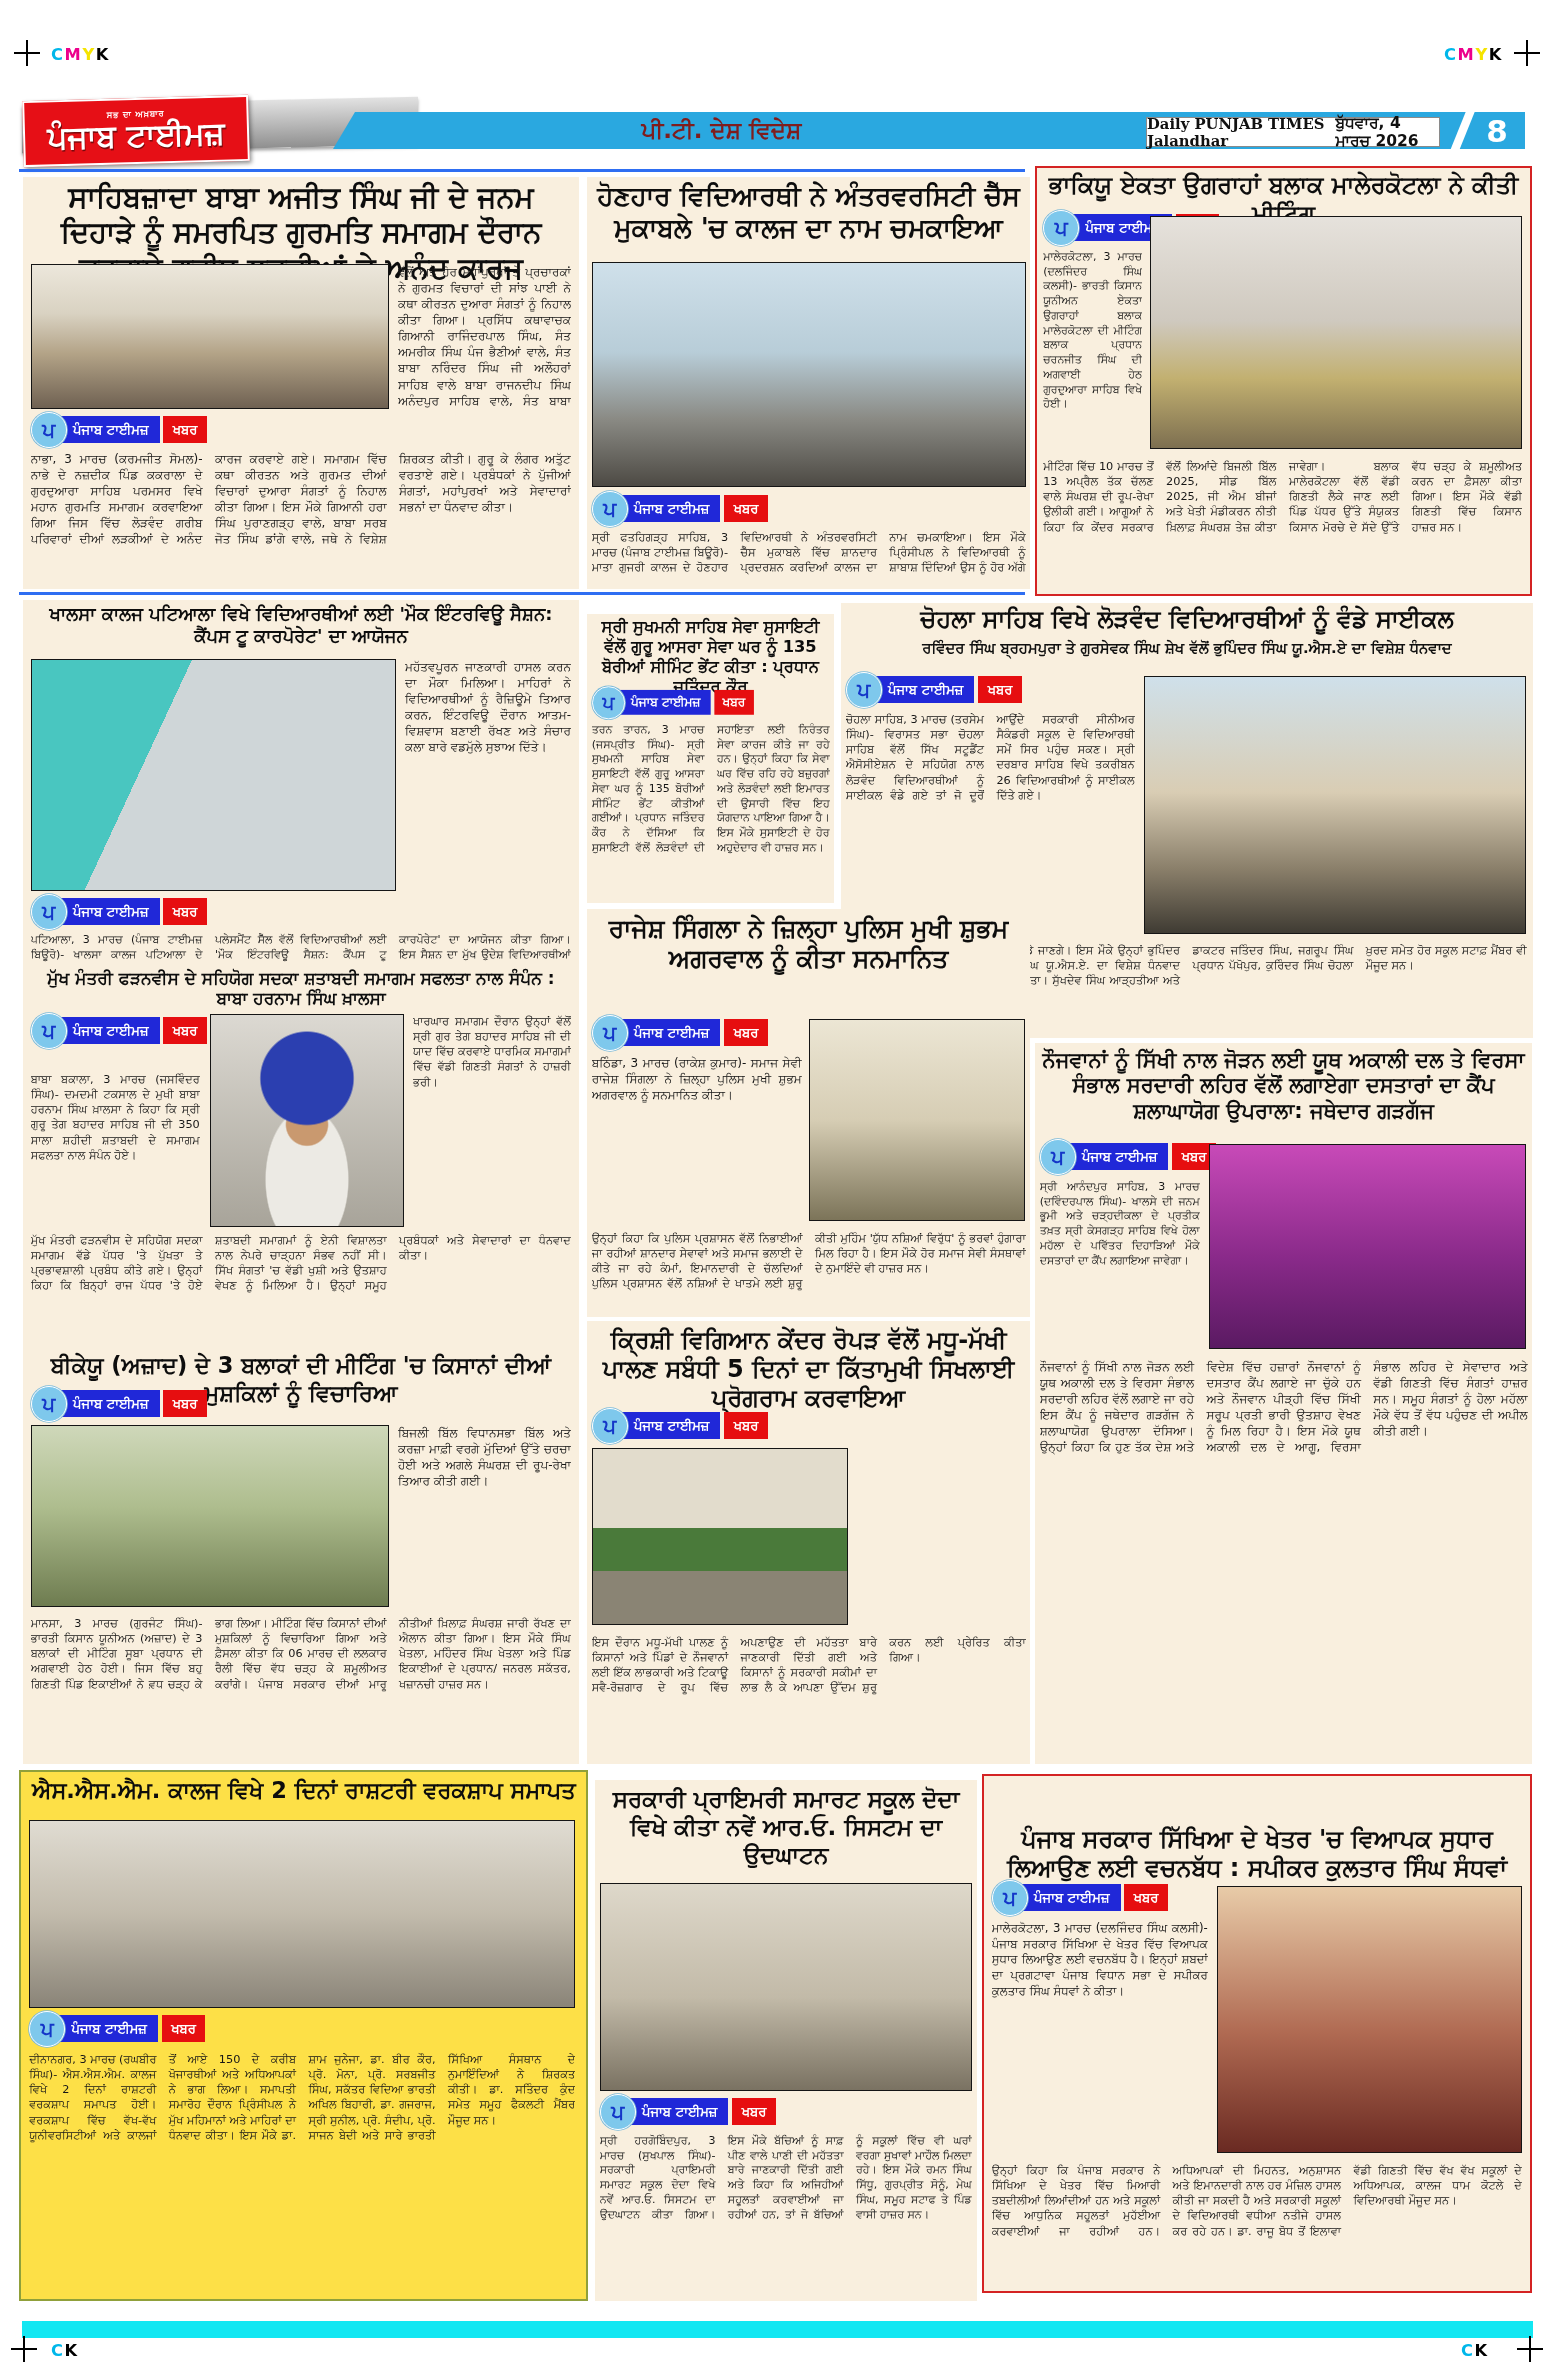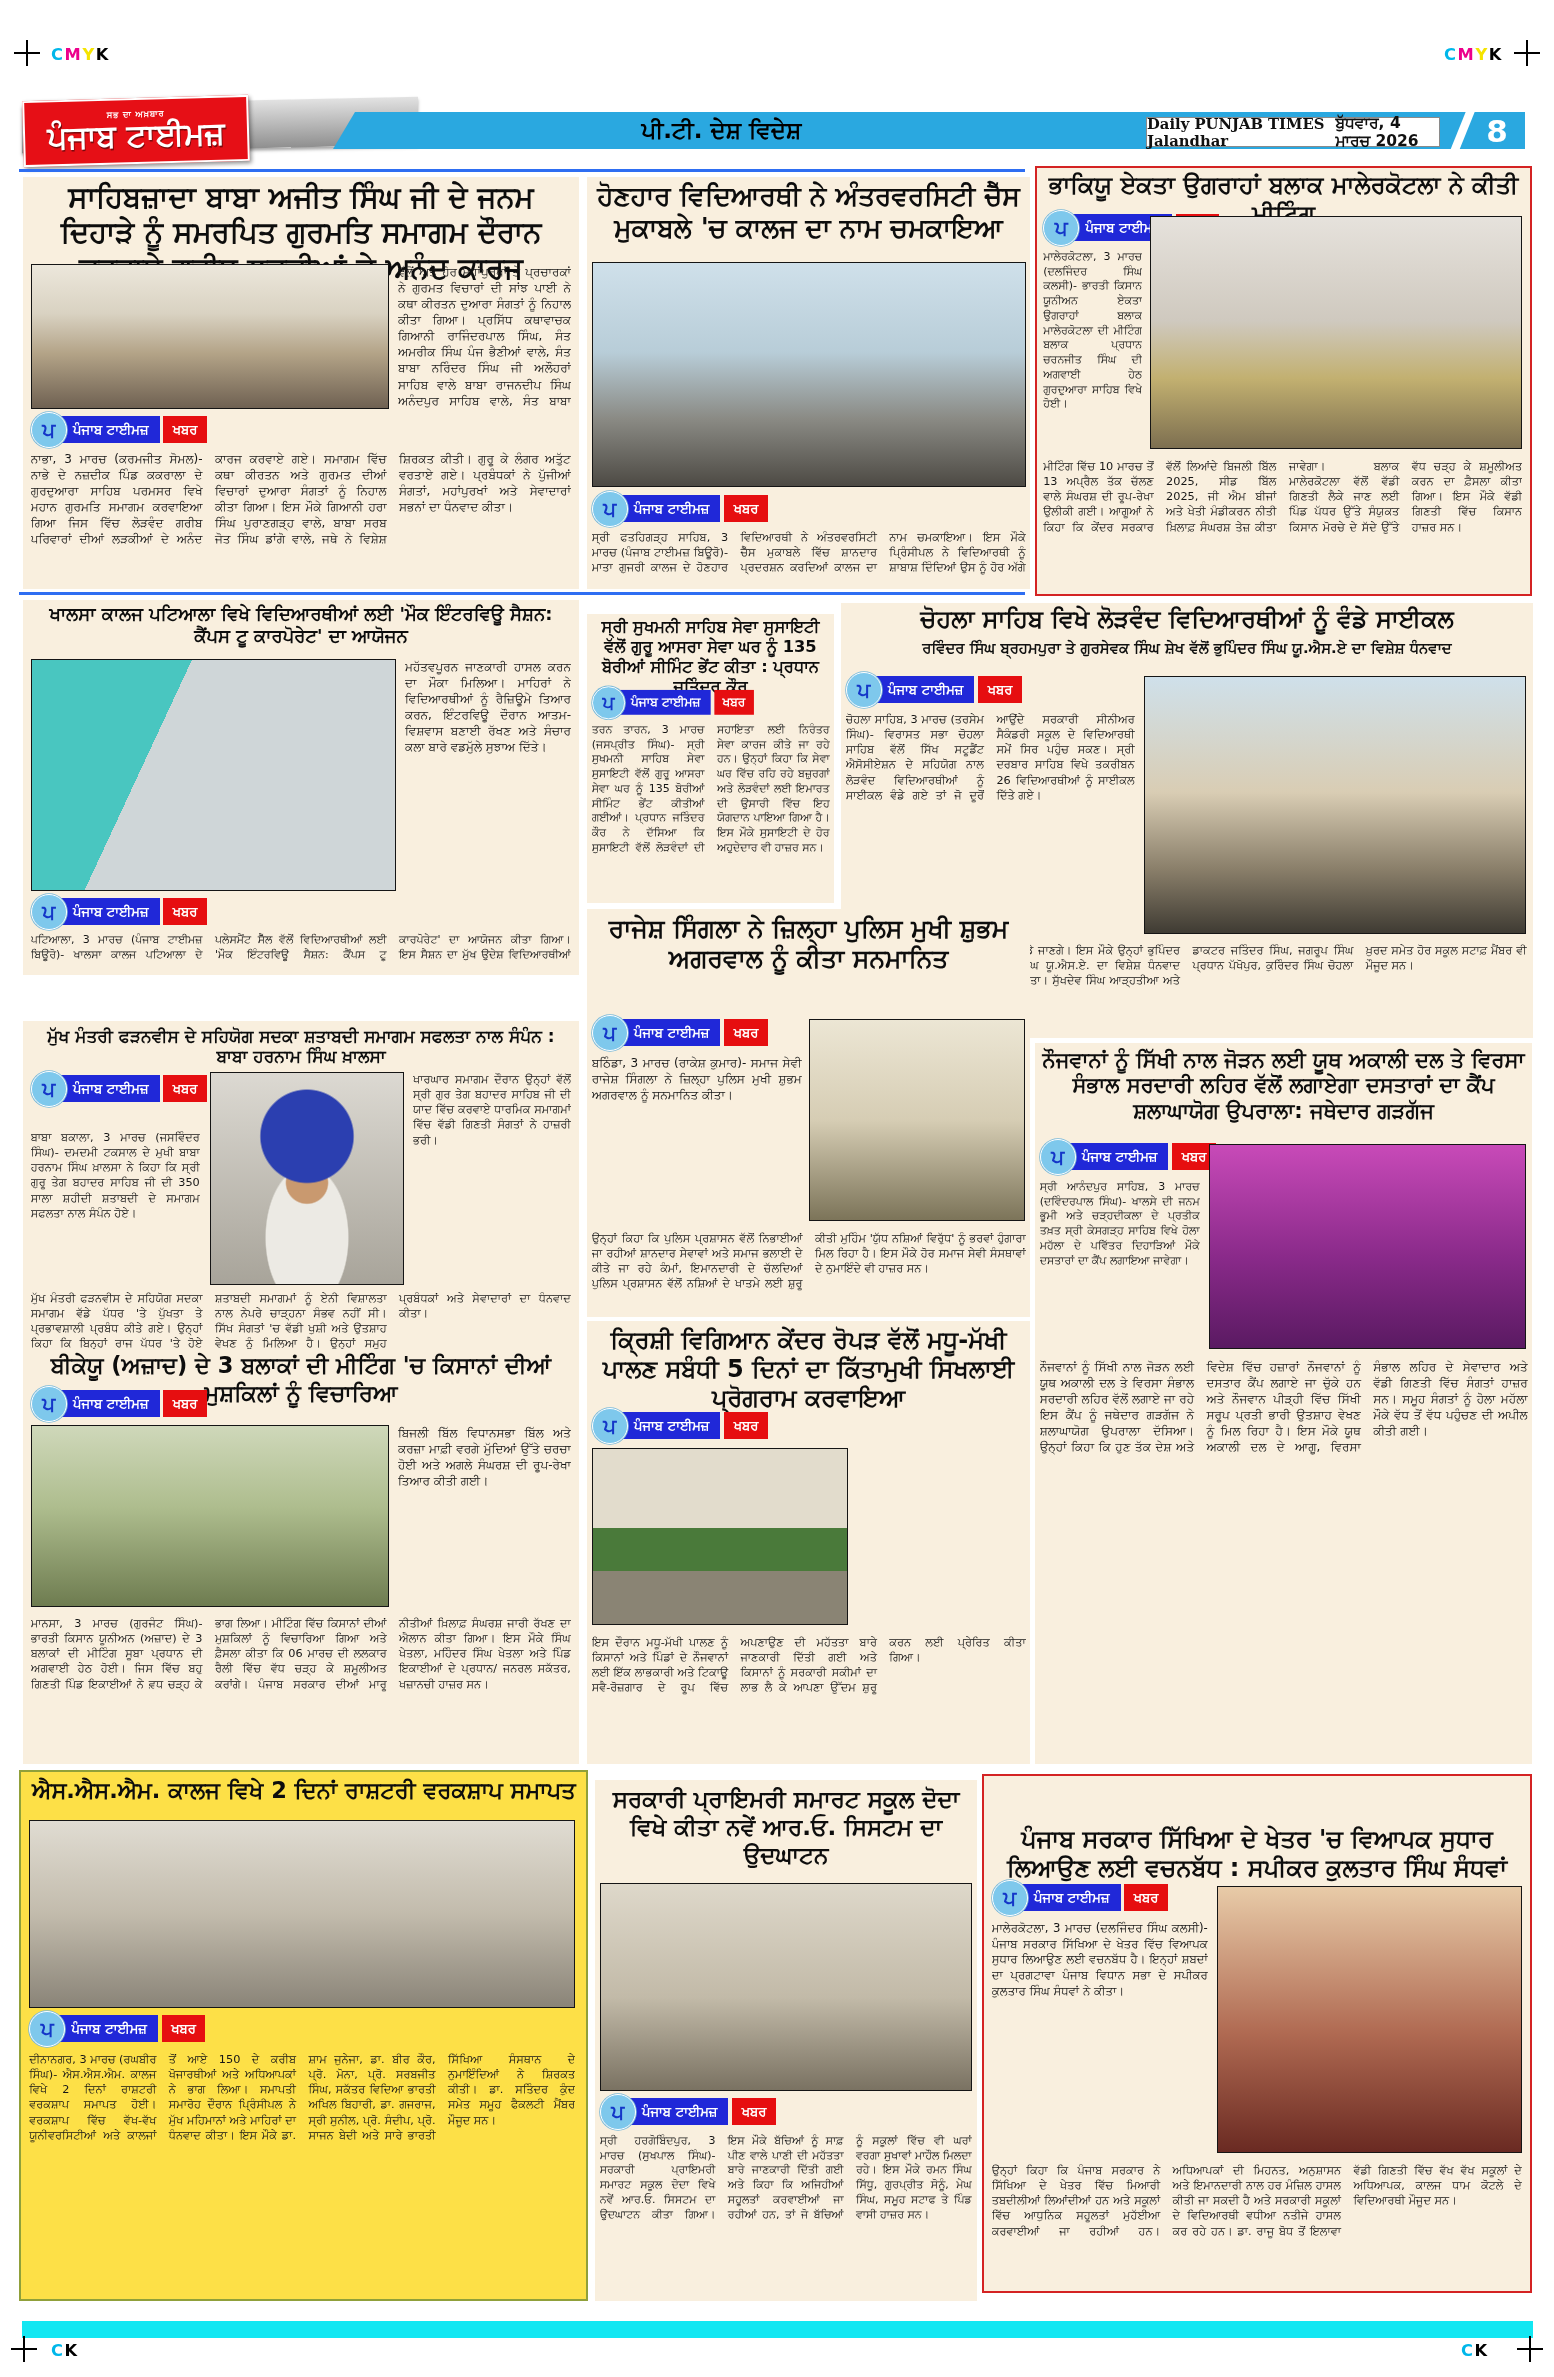--- a/index.html
+++ b/index.html
@@ -17,21 +17,21 @@
           background:linear-gradient(180deg,#e2e2e2 0%,#b5b5b5 55%,#8f8f8f 100%);
           transform:skewY(-1.2deg);box-shadow:0 2.3px 3.1px rgba(0,0,0,.35);}
   .logo{position:absolute;left:23px;top:28px;width:222px;height:62px;background:#e60f16;
         border:2.3px solid #ffffff;box-shadow:1.6px 2.3px 4.7px rgba(0,0,0,.45);transform:rotate(-1.6deg);
         display:flex;flex-direction:column;align-items:center;justify-content:center;color:#fff;}
   .logo .tag{font-size:8.5px;font-weight:700;letter-spacing:0.8px;line-height:1;}
   .logo .ttl{font-size:31px;font-weight:800;line-height:1.05;text-shadow:0.8px 1.6px 0 #7a0a0d;}
   .mastbar{position:absolute;left:333px;top:42px;width:1192px;height:37px;background:#2aa8e0;
            clip-path:polygon(22px 0,100% 0,100% 100%,0 100%);}
   .mastbar .section{position:absolute;left:0;top:0;height:37px;width:777px;display:flex;align-items:center;
-           justify-content:center;color:#000000;font-size:23px;font-weight:800;}
+           justify-content:center;color:#7f1d1d;font-size:23px;font-weight:800;}
   .infobox{position:absolute;left:813px;top:4.7px;width:292px;height:28px;background:#fff;border:0.8px solid #8a8a8a;
            display:flex;align-items:center;justify-content:center;gap:11px;}
   .infobox .eng{font-family:"DejaVu Serif","Liberation Serif",serif;font-weight:700;font-size:14.8px;color:#111;}
   .infobox .dt{font-weight:700;font-size:15.5px;color:#111;}
   .slash{position:absolute;left:1125px;top:-3.1px;width:9.3px;height:44px;background:#fff;transform:skewX(-22deg);}
   .pageno{position:absolute;left:1136px;top:0;width:56px;height:37px;display:flex;align-items:center;
           justify-content:center;color:#fff;font-size:31px;font-weight:800;}
   
   .bluerule{position:absolute;background:#2e6ef2;height:3.1px;}
   .cyanbar{position:absolute;left:22px;top:2321px;width:1511px;height:17px;background:#12e7f2;}
@@ -190,21 +190,21 @@
     <div class="pt-badge" style="left:4.7px;top:109px;">
       <span class="pt-logo">ਪ</span>
       <span class="pt-brand">ਪੰਜਾਬ ਟਾਈਮਜ਼</span>
       <span class="pt-tag">ਖਬਰ</span>
     </div>
     <div class="bd" style="left:4.7px;top:146px;width:210px;height:166px;">ਬਠਿੰਡਾ, 3 ਮਾਰਚ (ਰਾਕੇਸ਼ ਕੁਮਾਰ)- ਸਮਾਜ ਸੇਵੀ ਰਾਜੇਸ਼ ਸਿੰਗਲਾ ਨੇ ਜ਼ਿਲ੍ਹਾ ਪੁਲਿਸ ਮੁਖੀ ਸ਼ੁਭਮ ਅਗਰਵਾਲ ਨੂੰ ਸਨਮਾਨਿਤ ਕੀਤਾ।</div>
     <div class="ph ph6" style="left:222px;top:110px;width:216px;height:202px;"></div>
     <div class="bd c2" style="left:4.7px;top:322px;width:434px;height:78px;font-size:11.3px;">ਉਨ੍ਹਾਂ ਕਿਹਾ ਕਿ ਪੁਲਿਸ ਪ੍ਰਸ਼ਾਸਨ ਵੱਲੋਂ ਨਿਭਾਈਆਂ ਜਾ ਰਹੀਆਂ ਸ਼ਾਨਦਾਰ ਸੇਵਾਵਾਂ ਅਤੇ ਸਮਾਜ ਭਲਾਈ ਦੇ ਕੀਤੇ ਜਾ ਰਹੇ ਕੰਮਾਂ, ਇਮਾਨਦਾਰੀ ਦੇ ਚੱਲਦਿਆਂ ਪੁਲਿਸ ਪ੍ਰਸ਼ਾਸਨ ਵੱਲੋਂ ਨਸ਼ਿਆਂ ਦੇ ਖਾਤਮੇ ਲਈ ਸ਼ੁਰੂ ਕੀਤੀ ਮੁਹਿੰਮ 'ਯੁੱਧ ਨਸ਼ਿਆਂ ਵਿਰੁੱਧ' ਨੂੰ ਭਰਵਾਂ ਹੁੰਗਾਰਾ ਮਿਲ ਰਿਹਾ ਹੈ। ਇਸ ਮੌਕੇ ਹੋਰ ਸਮਾਜ ਸੇਵੀ ਸੰਸਥਾਵਾਂ ਦੇ ਨੁਮਾਇੰਦੇ ਵੀ ਹਾਜ਼ਰ ਸਨ।</div>
   </div>
 
-  <div class="art" style="left:23px;top:1021px;width:556px;height:399px;text-decoration:underline;">
+  <div class="art" style="left:23px;top:963px;width:556px;height:399px;text-decoration:underline;">
     <h2 class="hl" style="top:4.7px;font-size:17px;">ਮੁੱਖ ਮੰਤਰੀ ਫੜਨਵੀਸ ਦੇ ਸਹਿਯੋਗ ਸਦਕਾ ਸ਼ਤਾਬਦੀ ਸਮਾਗਮ ਸਫਲਤਾ ਨਾਲ ਸੰਪੰਨ : ਬਾਬਾ ਹਰਨਾਮ ਸਿੰਘ ਖ਼ਾਲਸਾ</h2>
     <div class="pt-badge" style="left:7.8px;top:53px;">
       <span class="pt-logo">ਪ</span>
       <span class="pt-brand">ਪੰਜਾਬ ਟਾਈਮਜ਼</span>
       <span class="pt-tag">ਖਬਰ</span>
     </div>
     <div class="bd" style="left:7.8px;top:92px;width:169px;height:173px;font-size:11.3px;margin-top:17px;">ਬਾਬਾ ਬਕਾਲਾ, 3 ਮਾਰਚ (ਜਸਵਿੰਦਰ ਸਿੰਘ)- ਦਮਦਮੀ ਟਕਸਾਲ ਦੇ ਮੁਖੀ ਬਾਬਾ ਹਰਨਾਮ ਸਿੰਘ ਖ਼ਾਲਸਾ ਨੇ ਕਿਹਾ ਕਿ ਸ੍ਰੀ ਗੁਰੂ ਤੇਗ ਬਹਾਦਰ ਸਾਹਿਬ ਜੀ ਦੀ 350 ਸਾਲਾ ਸ਼ਹੀਦੀ ਸ਼ਤਾਬਦੀ ਦੇ ਸਮਾਗਮ ਸਫਲਤਾ ਨਾਲ ਸੰਪੰਨ ਹੋਏ।</div>
     <div class="ph ph7" style="left:187px;top:51px;width:194px;height:213px;"></div>
     <div class="bd" style="left:390px;top:51px;width:158px;height:213px;font-size:11.3px;">ਖਾਰਘਾਰ ਸਮਾਗਮ ਦੌਰਾਨ ਉਨ੍ਹਾਂ ਵੱਲੋਂ ਸ੍ਰੀ ਗੁਰ ਤੇਗ ਬਹਾਦਰ ਸਾਹਿਬ ਜੀ ਦੀ ਯਾਦ ਵਿੱਚ ਕਰਵਾਏ ਧਾਰਮਿਕ ਸਮਾਗਮਾਂ ਵਿੱਚ ਵੱਡੀ ਗਿਣਤੀ ਸੰਗਤਾਂ ਨੇ ਹਾਜ਼ਰੀ ਭਰੀ।</div>
     <div class="bd c3" style="left:7.8px;top:270px;width:540px;height:81px;font-size:11.3px;">ਮੁੱਖ ਮੰਤਰੀ ਫੜਨਵੀਸ ਦੇ ਸਹਿਯੋਗ ਸਦਕਾ ਸਮਾਗਮ ਵੱਡੇ ਪੱਧਰ 'ਤੇ ਪੁੱਖਤਾ ਤੇ ਪ੍ਰਭਾਵਸ਼ਾਲੀ ਪ੍ਰਬੰਧ ਕੀਤੇ ਗਏ। ਉਨ੍ਹਾਂ ਕਿਹਾ ਕਿ ਬਿਨ੍ਹਾਂ ਰਾਜ ਪੱਧਰ 'ਤੇ ਹੋਏ ਸ਼ਤਾਬਦੀ ਸਮਾਗਮਾਂ ਨੂੰ ਏਨੀ ਵਿਸ਼ਾਲਤਾ ਨਾਲ ਨੇਪਰੇ ਚਾੜ੍ਹਨਾ ਸੰਭਵ ਨਹੀਂ ਸੀ। ਸਿੱਖ ਸੰਗਤਾਂ 'ਚ ਵੱਡੀ ਖੁਸ਼ੀ ਅਤੇ ਉਤਸ਼ਾਹ ਵੇਖਣ ਨੂੰ ਮਿਲਿਆ ਹੈ। ਉਨ੍ਹਾਂ ਸਮੂਹ ਪ੍ਰਬੰਧਕਾਂ ਅਤੇ ਸੇਵਾਦਾਰਾਂ ਦਾ ਧੰਨਵਾਦ ਕੀਤਾ।</div>

